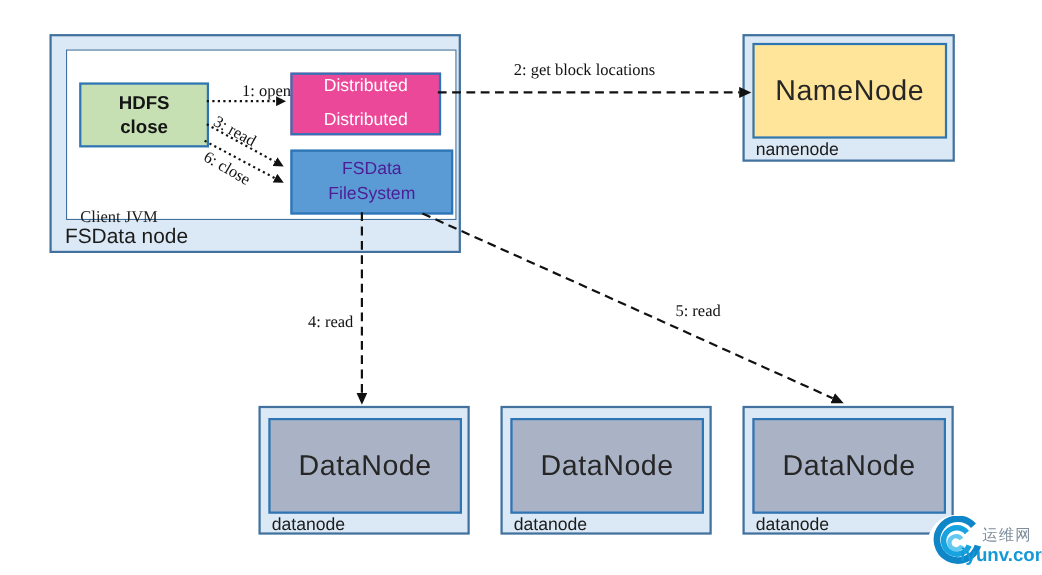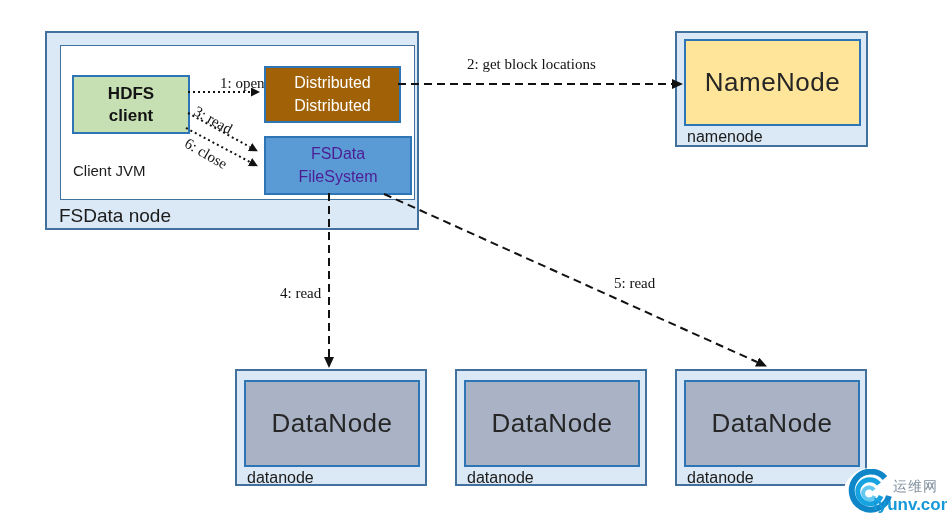--- a/index.html
+++ b/index.html
@@ -13,21 +13,21 @@
              text-align:center;}
   .container-label{position:absolute;font-size:16px;color:#1b1b1b;}
 
   #clientNode{left:45px;top:31px;width:374px;height:199px;}
   #clientJvm{position:absolute;left:13px;top:12px;width:355px;height:155px;
              background:#ffffff;border:1.5px solid #41719c;box-sizing:border-box;}
   #hdfsClient{left:11px;top:29px;width:118px;height:59px;
               font-weight:bold;font-size:17px;line-height:1.25;color:#141414;}
   #dfsBox{left:203px;top:20px;width:137px;height:57px;color:#fff;font-size:16px;line-height:1.4;}
   #fsdisBox{left:203px;top:90px;width:148px;height:59px;color:#4c1d95;font-size:16px;line-height:1.4;}
-  #jvmLabel{position:absolute;left:12px;top:116px;font-size:15px;color:#1b1b1b;}
+  #jvmLabel{position:absolute;left:12px;top:144px;font-size:15px;color:#1b1b1b;font-family:Liberation Serif, serif;}
   #clientNodeLabel{position:absolute;left:12px;top:172px;font-size:19px;color:#1b1b1b;}
 
   #nnContainer{left:675px;top:31px;width:193px;height:116px;}
   #nnBox{left:7px;top:6px;width:177px;height:87px;font-size:26px;color:#262626;letter-spacing:0.5px;}
   #nnLabel{left:10px;top:95px;}
 
   .dnContainer{top:369px;width:192px;height:117px;}
   #dn1{left:235px;} #dn2{left:455px;} #dn3{left:675px;}
   .dnBox{left:7px;top:9px;width:176px;height:87px;font-size:26px;color:#262626;letter-spacing:0.5px;}
   .dnLabel{left:10px;top:98px;}
@@ -56,23 +56,23 @@
 </style>
 </head>
 <body>
 
 <div class="stage">
 
   <div id="clientNode" class="container" style="background-color: rgb(219, 232, 245); border-color: rgb(65, 113, 156);">
     <div id="clientJvm" style="border-color: rgb(65, 113, 156);">
       <div id="hdfsClient" class="inner-box" style="background-color: rgb(198, 224, 180); border-color: rgb(46, 117, 182);">
         <div>HDFS</div>
-        <div>client</div>
+        <div>close</div>
       </div>
-      <div id="dfsBox" class="inner-box" style="background-color: #a16207; border-color: rgb(46, 117, 182);">
+      <div id="dfsBox" class="inner-box" style="background-color: #ec4899; border-color: rgb(46, 117, 182); justify-content: space-between;">
         <div>Distributed</div>
         <div>Distributed</div>
       </div>
       <div id="fsdisBox" class="inner-box" style="background-color: rgb(91, 155, 213); border-color: rgb(46, 117, 182);">
         <div>FSData</div>
         <div>FileSystem</div>
       </div>
       <div id="jvmLabel">Client JVM</div>
     </div>
     <div id="clientNodeLabel">FSData node</div>

